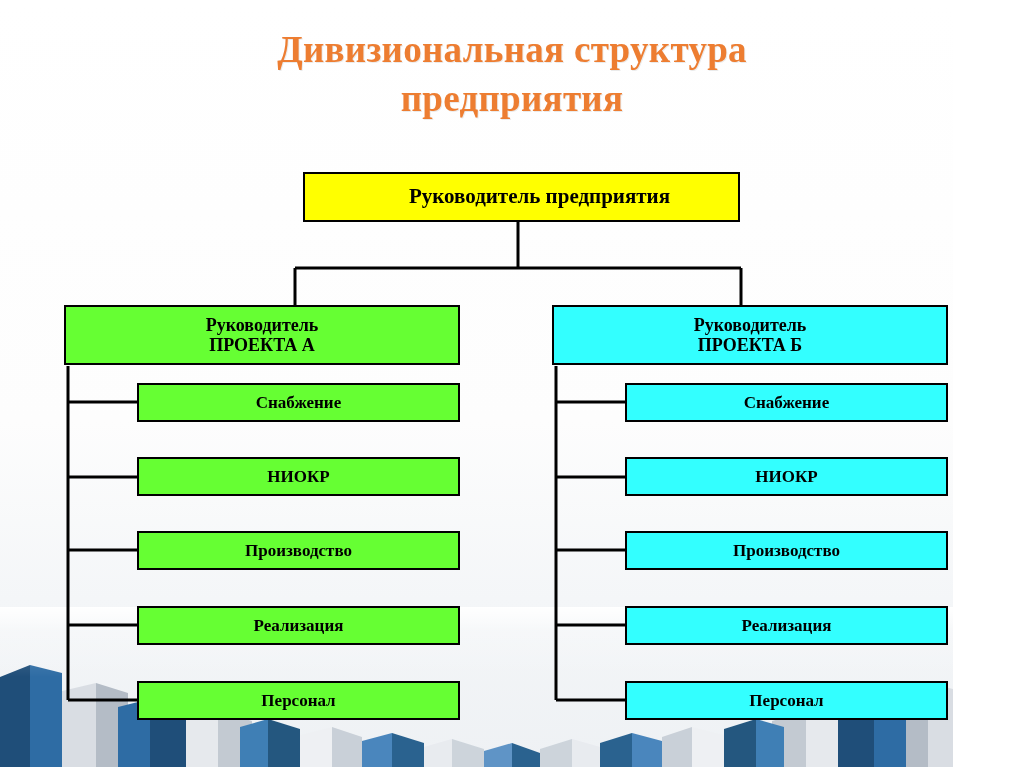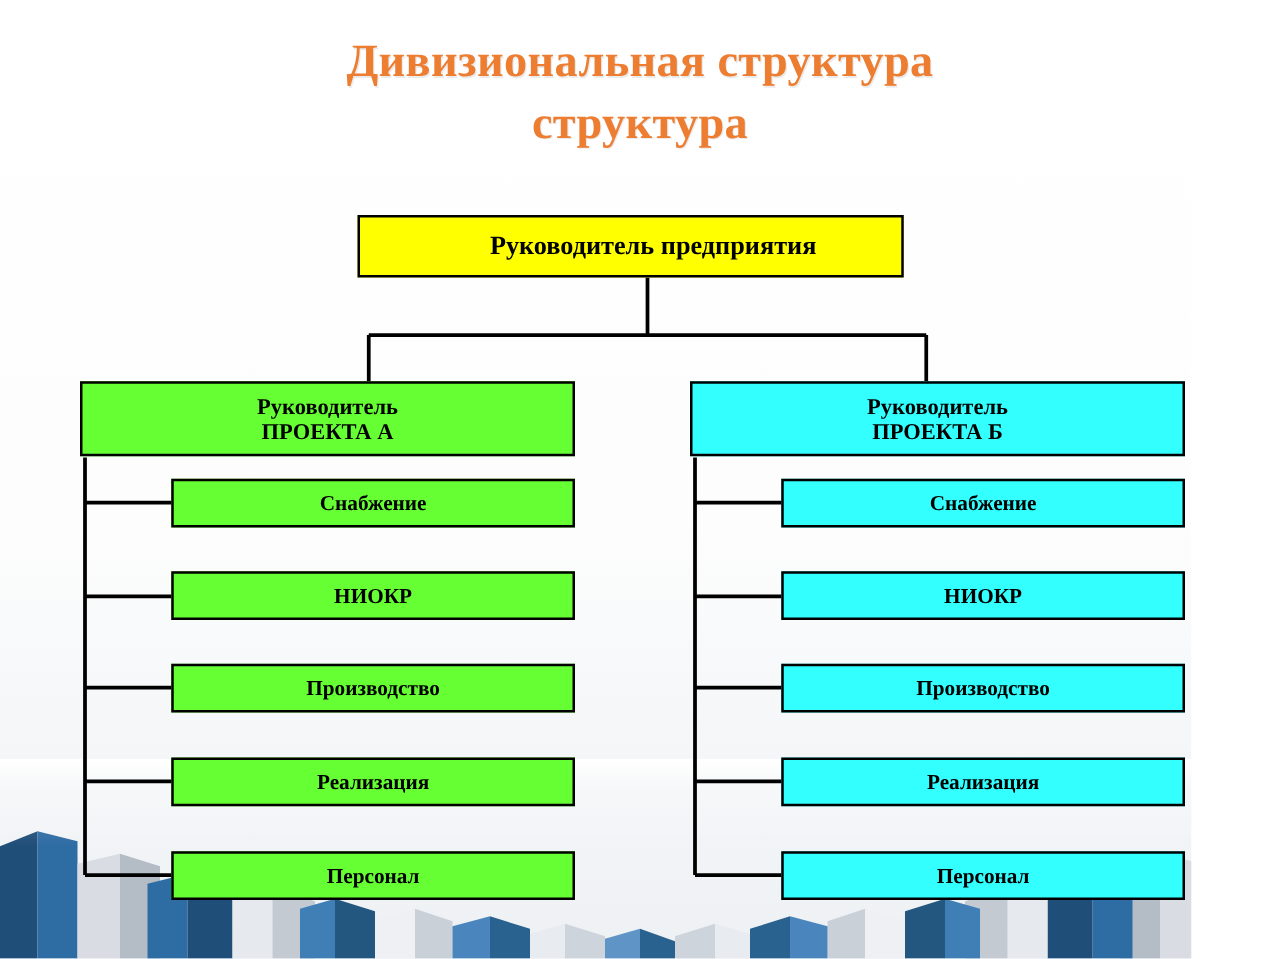--- a/index.html
+++ b/index.html
@@ -150,21 +150,21 @@
     <polygon points="692,120 662,130 662,160 692,160" fill="#c9d0d8"></polygon>
     <polygon points="662,134 632,126 632,160 662,160" fill="#4a86bd"></polygon>
     <polygon points="632,126 600,136 600,160 632,160" fill="#2a628f"></polygon>
     <polygon points="600,140 572,132 572,160 600,160" fill="#e8ebef"></polygon>
     <polygon points="572,132 540,142 540,160 572,160" fill="#cdd4db"></polygon>
     <rect x="0" y="0" width="1024" height="70" fill="url(#gfade)"></rect>
   </svg>
 
   <div class="title">
     <span>Дивизиональная структура</span><br>
-    <span>структура</span>
+    <span>предприятия</span>
   </div>
 
   <svg class="connectors" viewBox="0 0 1024 767">
     <g stroke="#000000" stroke-width="3" fill="none">
 
       <path d="M518,222 L518,268"></path>
 
       <path d="M295,268 L741,268"></path>
 
       <path d="M295,268 L295,305"></path>
@@ -181,21 +181,21 @@
       <path d="M556,402 L626,402"></path>
       <path d="M556,477 L626,477"></path>
       <path d="M556,550 L626,550"></path>
       <path d="M556,625 L626,625"></path>
       <path d="M556,700 L626,700"></path>
     </g>
   </svg>
 
   <div class="chart">
 
-    <div class="node root" style="left:286px; top:172px; width:437px; height:50px;padding-left:36px;">
+    <div class="node root" style="left:303px; top:172px; width:437px; height:50px;padding-left:36px;">
       <span>Руководитель предприятия</span>
     </div>
 
     <div class="node headA" style="left:64px; top:305px; width:396px; height:60px;">
       <div>
         <span class="line2">Руководитель</span>
         <span class="line2">ПРОЕКТА А</span>
       </div>
     </div>
 

